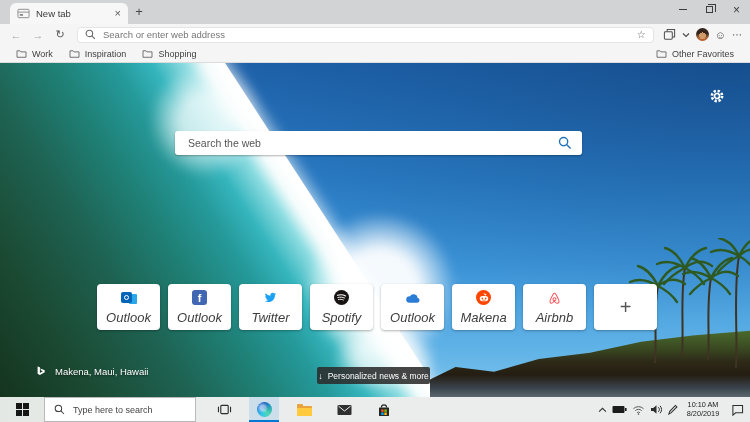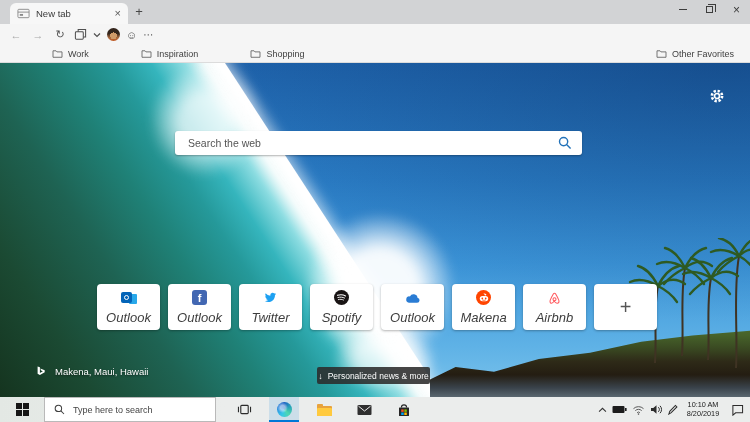--- a/index.html
+++ b/index.html
@@ -35,21 +35,21 @@
   .tb-icon { display:flex; align-items:center; justify-content:center; margin:0 3px; color:#4f4f4f; }
   .avatar { width:13px; height:13px; border-radius:50%;
             background: radial-gradient(circle at 50% 60%, #cf9a68 0 33%, transparent 34%),
                         linear-gradient(180deg,#33241b 0 42%, #a96a3e 75%, #c2571f 100%); }
   .smiley { font-size:11px; } .dots { font-size:10px; letter-spacing:0; }
 
   
   .favbar { position:absolute; top:45px; left:0; right:0; height:18px; background:#f5f5f5;
             border-bottom:1px solid #dcdcdc; display:flex; align-items:center; padding:0 16px;
             gap:16px; font-size:9px; color:#3f3f3f; }
-  .fav-item { display:flex; align-items:center; gap:5px;margin-left:36px; }
+  .fav-item { display:flex; align-items:center; gap:5px; }
   .fav-spacer { flex:1; }
 
   
   .content { position:absolute; top:63px; left:0; right:0; height:334px; overflow:hidden; background:#2b7ec7; }
   .sky { position:absolute; inset:0;
          background: radial-gradient(ellipse at 97% 0%, rgba(8,44,94,.38), transparent 55%),
                      linear-gradient(180deg,#1f64ad 0%, #2b7ec7 35%, #3c95d9 60%, #5fb2e6 85%, #7cc4ec 100%); }
   .wave { position:absolute; inset:0;
           background: linear-gradient(57deg,#15341f 0%, #1b4a33 10%, #1e6353 20%, #1f8177 28%,
                       #25999a 34%, #35b5bd 38%, #8edde2 41.5%, #e8f8f8 43.5%, #ffffff 45%, #ffffff 100%);
@@ -109,21 +109,21 @@
 
   
   .taskbar { position:absolute; bottom:0; left:0; right:0; height:25px;
              background:linear-gradient(90deg,#e3e8e4, #ebedec 30%); display:flex; align-items:stretch; }
   .start-btn { width:44px; display:flex; align-items:center; justify-content:center; }
   .winlogo { width:13px; height:13px;
              background: linear-gradient(#161616,#161616) 0 0/6px 6px no-repeat,
                          linear-gradient(#161616,#161616) 7px 0/6px 6px no-repeat,
                          linear-gradient(#161616,#161616) 0 7px/6px 6px no-repeat,
                          linear-gradient(#161616,#161616) 7px 7px/6px 6px no-repeat; }
-  .tb-search { width:172px; background:#fff; border:1px solid #b9b9b9; display:flex; align-items:center;
+  .tb-search { width:152px; background:#fff; border:1px solid #b9b9b9; display:flex; align-items:center;
                gap:8px; padding-left:9px; font-size:9px; color:#454545; }
   .task-btn { width:30px; display:flex; align-items:center; justify-content:center; position:relative; }
   .task-btn.first { margin-left:13px; }
   .task-btn.gap { margin-left:10px; }
   .task-btn.active { background:rgba(0,120,215,.13); }
   .task-btn.active::after { content:""; position:absolute; left:0; right:0; bottom:0; height:2px; background:#0078d7; }
   .folder-icon-tb { position:relative; width:15px; height:12px; }
   .folder-back { position:absolute; inset:0; top:2px; background:#e8a33d; border-radius:1px; }
   .folder-tab { position:absolute; left:0; top:0; width:6px; height:4px; background:#e8a33d; border-radius:1px; }
   .folder-front { position:absolute; left:0; right:0; bottom:0; height:8px; background:#ffca3e; border-radius:1px; }
@@ -153,20 +153,28 @@
         <div class="restore-sq"></div>
       </div>
     <div class="win-btn close-glyph">×</div>
   </div>
 </div>
 
 <div class="toolbar">
   <div class="nav-btn disabled">←</div>
   <div class="nav-btn disabled">→</div>
   <div class="nav-btn enabled">↻</div>
+  <div class="addressbar">
+    <svg width="11" height="11" viewBox="0 0 13 13">
+      <circle cx="5.2" cy="5.2" r="3.8" fill="none" stroke="#6a6a6a" stroke-width="1.3"></circle>
+      <path d="M8.2 8.2 L11.6 11.6" stroke="#6a6a6a" stroke-width="1.3"></path>
+    </svg>
+    <span class="addr-text">Search or enter web address</span>
+    <span class="addr-star">☆</span>
+  </div>
   <div class="tb-icon">
     <svg width="13" height="13" viewBox="0 0 14 14">
       <rect x="1.5" y="4" width="8.5" height="8" rx="1" fill="none" stroke="#4f4f4f" stroke-width="1.1"></rect>
       <path d="M4.5 4 V1.7 h8 v8 h-2.3" fill="none" stroke="#4f4f4f" stroke-width="1.1"></path>
     </svg>
   </div>
   <div class="tb-icon">
     <svg width="8" height="6" viewBox="0 0 8 6">
       <path d="M1 1.5 L4 4.5 L7 1.5" fill="none" stroke="#4f4f4f" stroke-width="1.2"></path>
     </svg>

